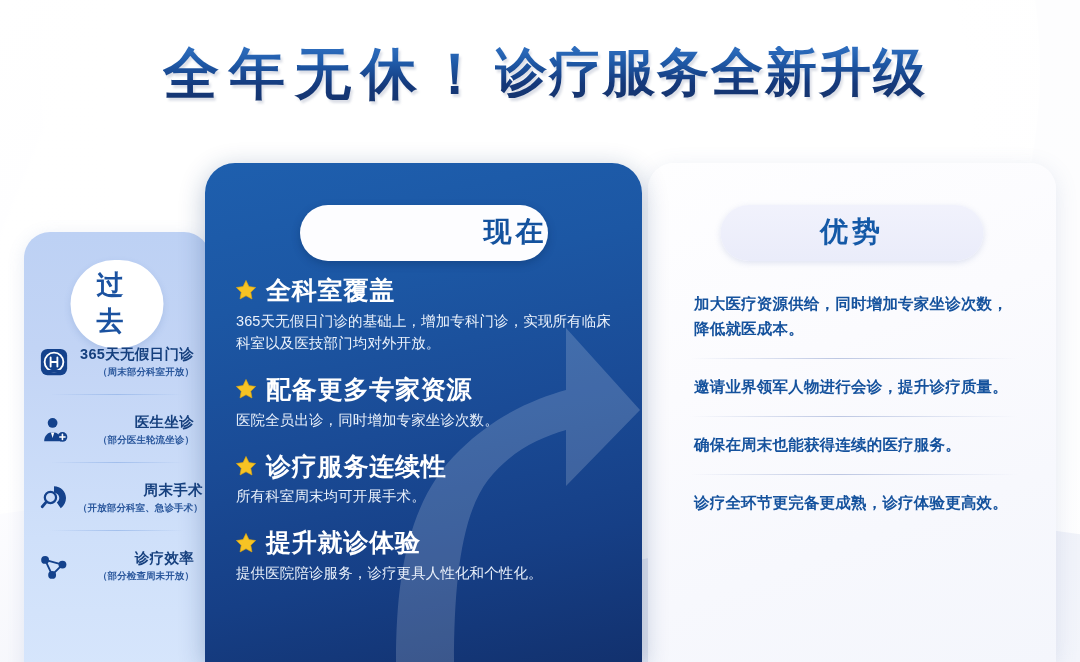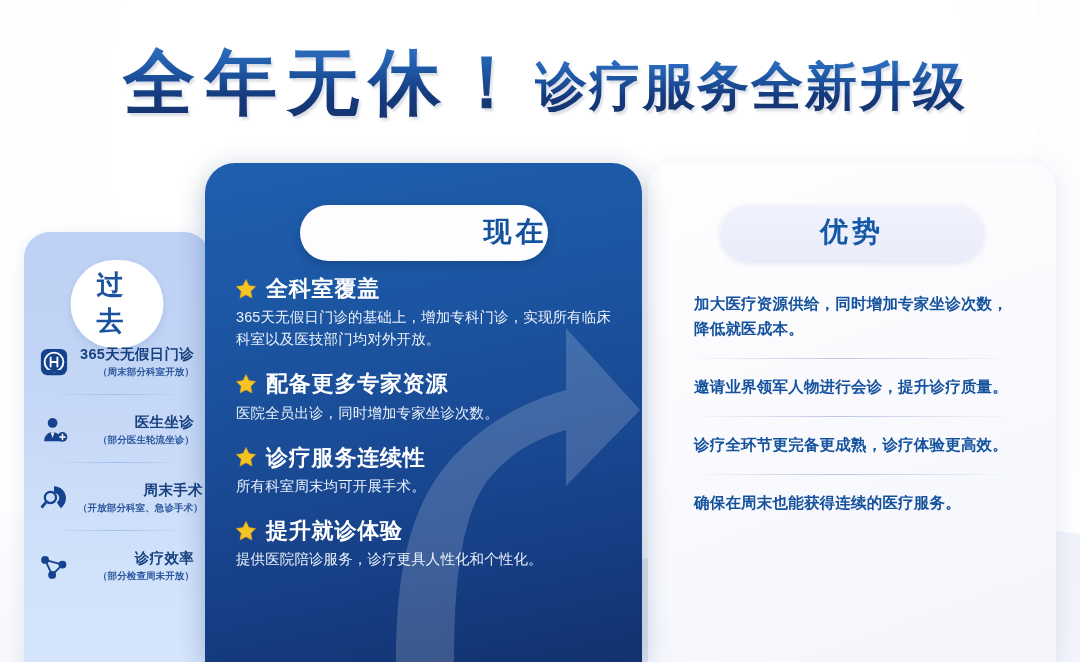--- a/index.html
+++ b/index.html
@@ -50,21 +50,21 @@
     vertical-align:baseline;
     font-weight:900;
     background:linear-gradient(180deg,#2f6fc0 0%,#1f5aa8 30%,#14387a 72%,#16356f 100%);
     -webkit-background-clip:text;
     background-clip:text;
     color:transparent;
     -webkit-text-fill-color:transparent;
     filter:drop-shadow(2px 3px 1px rgba(140,150,175,.30));
   }
   .hl-main {
-    font-size:72px;
+    font-size:56px;
     letter-spacing:10px;
     line-height:1;
     margin-left:10px;
   }
   .hl-sub {
     font-size:52px;
     letter-spacing:2px;
     line-height:1;
     position:relative;
     top:-3px;
@@ -169,21 +169,21 @@
     letter-spacing:4px;
     color:#14529e;
   }
   .now-list { position:absolute; left:0; right:0; top:113px; padding:0 26px 0 30px; }
   .now-item { margin-bottom:21px; position:relative; z-index:2; }
   .now-item:last-child { margin-bottom:0; }
   .now-head { display:flex; align-items:center; gap:9px; }
   .star-icon { flex:0 0 22px; width:22px; height:22px; display:block; }
   .star-icon svg { width:22px; height:22px; display:block; }
   .now-title {
-    font-size:22px; font-weight:800;
+    font-size:25px; font-weight:800;
     color:#ffffff;
     letter-spacing:.8px;
     line-height:1.15;
   }
   .now-desc {
     font-size:14.5px;
     color:#eaf1fb;
     line-height:1.52;
     margin-top:5px;
     padding-left:1px;
@@ -385,19 +385,19 @@
     <span>优势</span>
   </div>
   <div class="adv-list">
     <div class="adv-item">
       <div class="adv-text">加大医疗资源供给，同时增加专家坐诊次数，降低就医成本。</div>
     </div>
     <div class="adv-item">
       <div class="adv-text">邀请业界领军人物进行会诊，提升诊疗质量。</div>
     </div>
     <div class="adv-item">
+      <div class="adv-text">确保在周末也能获得连续的医疗服务。</div>
+    </div>
+    <div class="adv-item">
       <div class="adv-text">诊疗全环节更完备更成熟，诊疗体验更高效。</div>
     </div>
-    <div class="adv-item">
-      <div class="adv-text">确保在周末也能获得连续的医疗服务。</div>
-    </div>
   </div>
 </div>
 
 </body></html>

